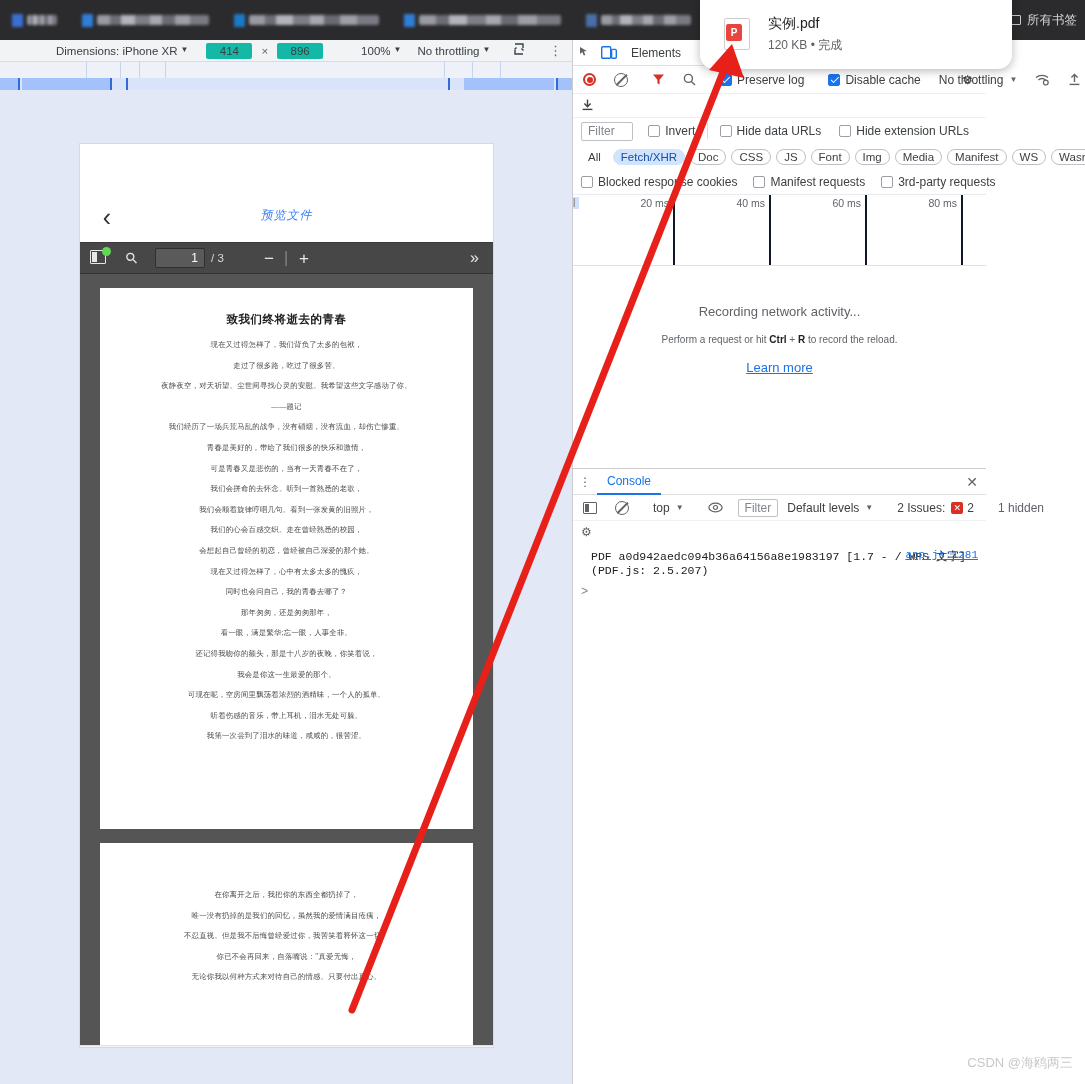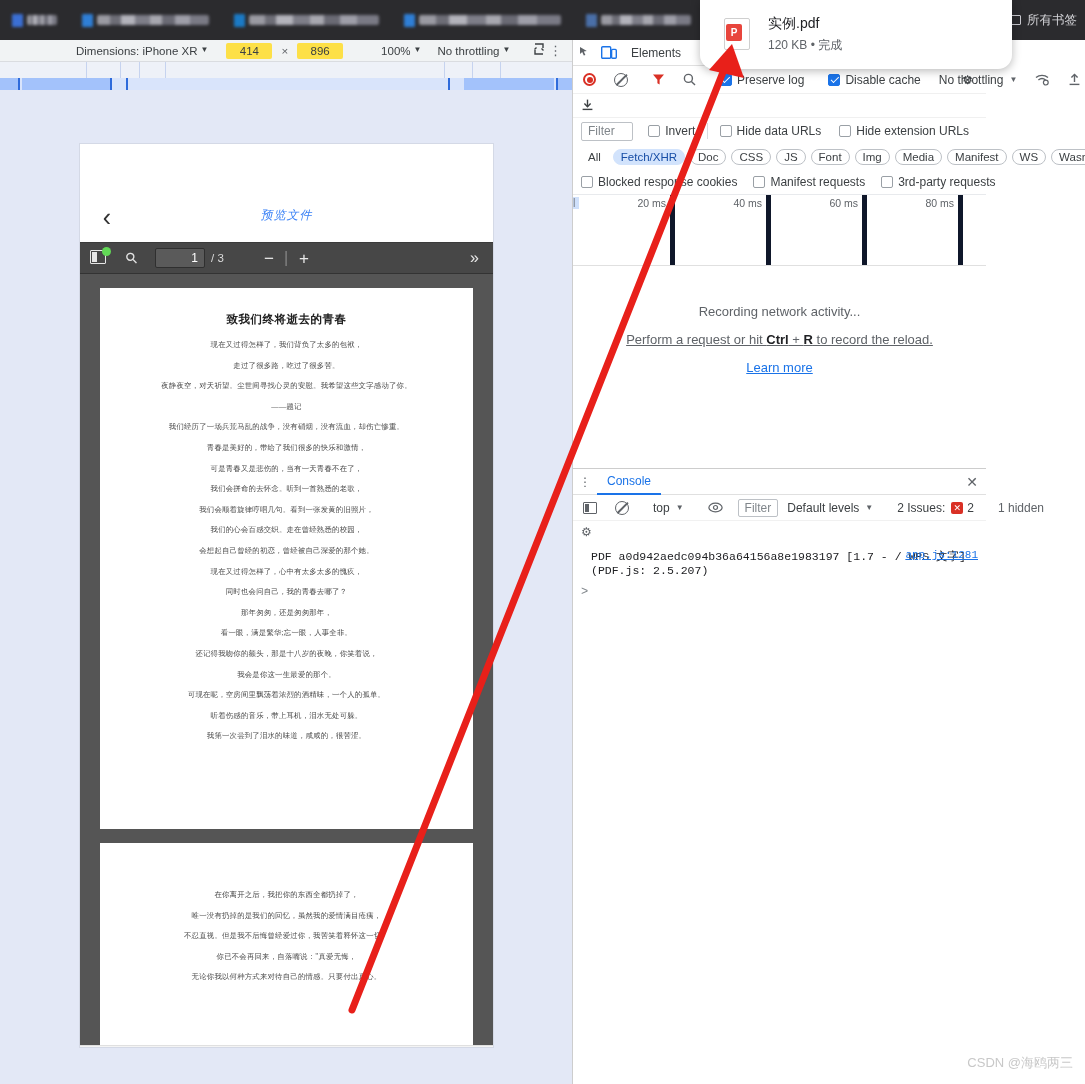--- a/index.html
+++ b/index.html
@@ -35,24 +35,24 @@
   }
   .all-bm .sq { width: 10px; height: 10px; border: 1.4px solid #c9c9cf; border-radius: 1px; }
 
   
   .device-bar {
     position: absolute; left: 0; top: 40px; width: 572px; height: 22px;
     background: #f1f3f4; border-bottom: 1px solid #dadce0;
     display: flex; align-items: center; color: #3c4043; font-size: 11.5px;
   }
   .device-bar .grp { display: flex; align-items: center; }
-  .dv-label { margin-left: 76px; }
+  .dv-label { margin-left: 56px; }
   .dv-caret { font-size: 8px; margin-left: 3px; position: relative; top: -1px; }
   .dv-box {
-    background: #fde047; border-radius: 2px; text-align: center;
+    background: #14b8a6; border-radius: 2px; text-align: center;
     padding: 2px 0; min-width: 46px; margin-left: 18px;
   }
   .dv-x { margin: 0 9px; color: #5f6368; }
   .dv-zoom { margin-left: 38px; }
   .dv-thr { margin-left: 16px; }
   .dv-rotate { margin-left: 22px; font-size: 14px; color: #3c4043; }
   .dv-kebab { position: absolute; right: 10px; letter-spacing: 0; font-size: 13px; color: #5f6368; }
 
   
   .ruler-top {
@@ -205,29 +205,29 @@
   }
   .chip.sel { background: #d2e3fc; border-color: #d2e3fc; color: #174ea6; }
   .chip.plain { border: none; }
   .dt-blockbar { height: 24px; display: flex; align-items: center; padding: 0 8px; font-size: 12px; color: #3c4043; }
   .dt-blockbar .lbl { margin-right: 16px; }
 
   .timeline {
     height: 72px; border-top: 1px solid #e8eaed; border-bottom: 1px solid #e0e0e0;
     position: relative; background: #fff; overflow: hidden;
   }
-  .tl-cell { position: absolute; top: 0; height: 72px; border-right: 5px solid #0f172a; }
+  .tl-cell { position: absolute; top: 0; height: 72px; border-right: 2px solid #0f172a; }
   .tl-lbl { position: absolute; top: 2px; font-size: 10.5px; color: #5f6368; }
   .tl-left { position: absolute; left: 0; top: 2px; width: 6px; height: 12px; background: #cfe0fb; font-size: 9px; color: #5f6368; }
 
   .net-empty {
     position: absolute; left: 0; right: 0; top: 258px; text-align: center;
     color: #5f6368; font-size: 13px; line-height: 28px;
   }
-  .net-empty .ln2 { font-size: 13px; text-decoration: underline; }
+  .net-empty .ln2 { font-size: 10px; }
   .net-empty b { color: #202124; }
   .net-empty a { color: #1a73e8; font-size: 13px; }
 
   
   .drawer {
     position: absolute; left: 0; right: 0; top: 428px; bottom: 0;
     border-top: 1px solid #cdcdcd; background: #fff;
   }
   .dw-tabbar { height: 26px; display: flex; align-items: center; border-bottom: 1px solid #e0e0e0; position: relative; }
   .dw-tab {

